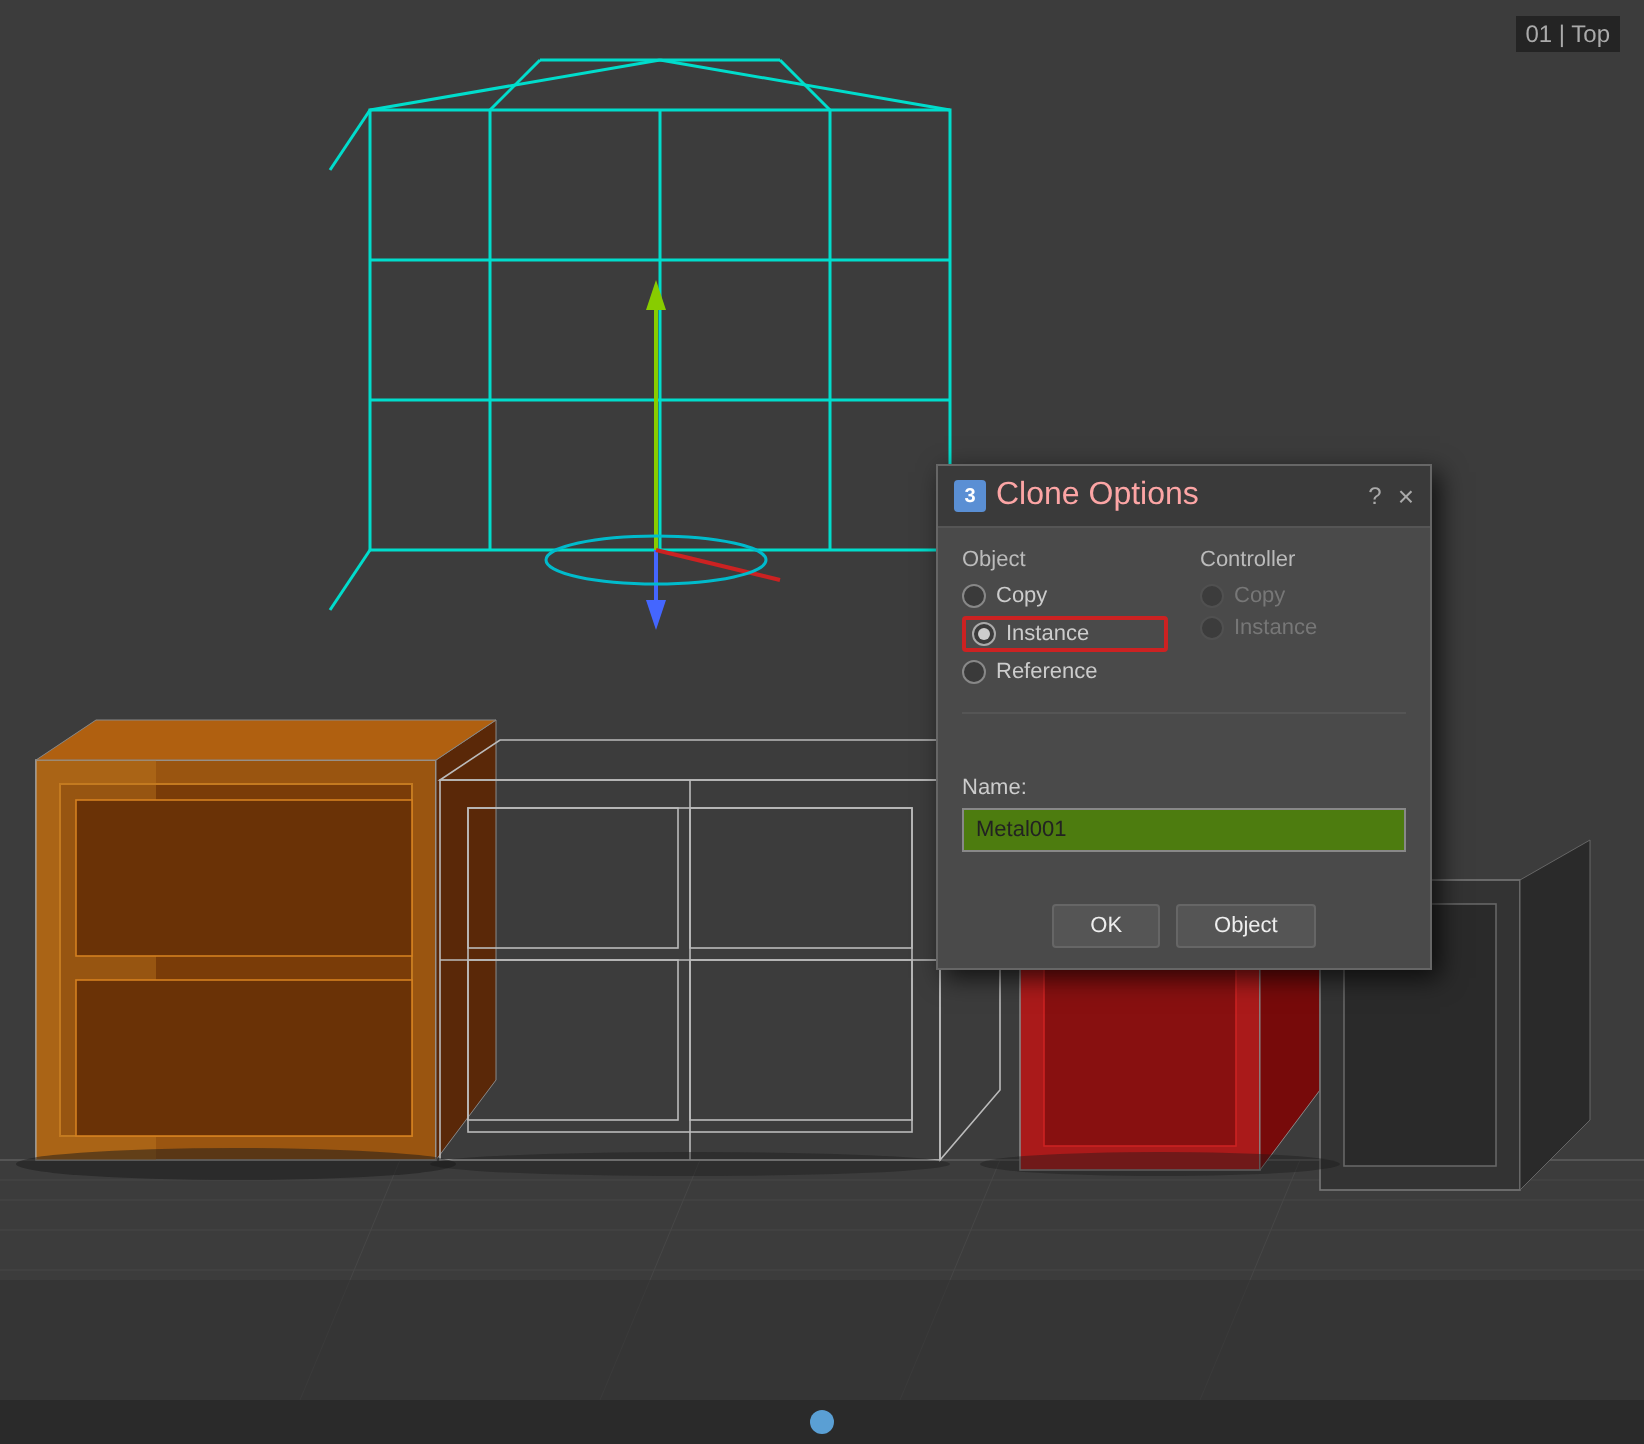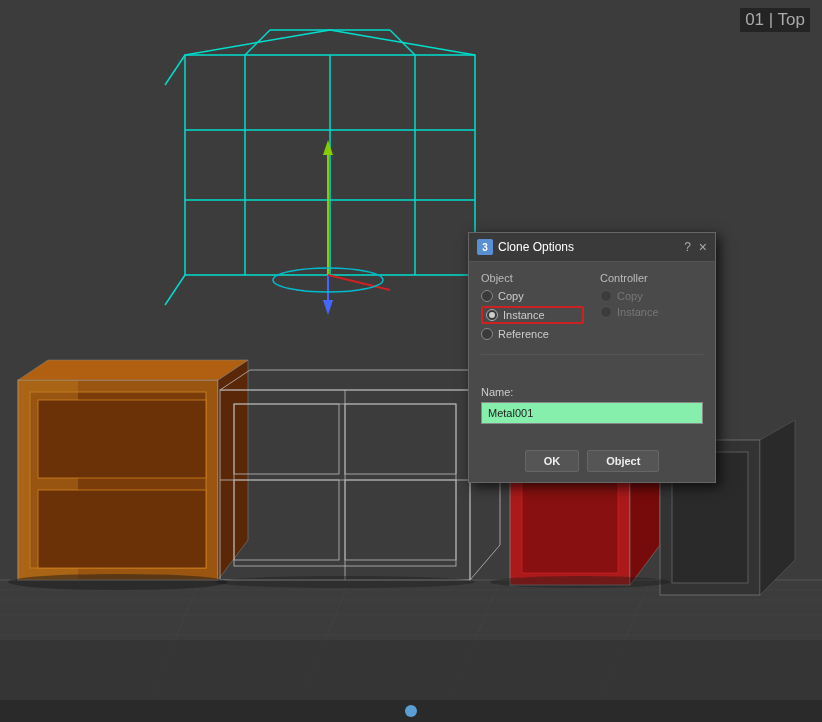--- a/index.html
+++ b/index.html
@@ -40,21 +40,21 @@
       background: #5a9fd4;
       border-radius: 50%;
     }
 
     
     .viewport-label {
       position: absolute;
       top: 8px;
       right: 12px;
       color: #aaa;
-      font-size: 17px;
+      font-size: 12px;
       background: rgba(0,0,0,0.4);
       padding: 2px 5px;
     }
 
     
     .dialog-overlay {
       position: absolute;
       top: 232px;
       left: 468px;
       width: 248px;
@@ -86,22 +86,22 @@
       border-radius: 2px;
       display: flex;
       align-items: center;
       justify-content: center;
       color: white;
       font-size: 10px;
       font-weight: bold;
     }
 
     .dialog-title-text {
-      color: #ffffff;
-      font-size: 12px;
+      color: #fca5a5;
+      font-size: 16px;
     }
 
     .dialog-controls {
       display: flex;
       align-items: center;
       gap: 8px;
     }
 
     .dialog-help {
       color: #aaa;
@@ -252,41 +252,40 @@
 
     .name-label {
       color: #ccc;
       font-size: 11px;
       margin-bottom: 4px;
     }
 
     .name-input {
       width: 100%;
       height: 22px;
-      background: #86efac;
+      background: #4d7c0f;
       border: 1px solid #888;
       color: #222;
       font-size: 11px;
       padding: 2px 6px;
     }
 
     .dialog-buttons {
       display: flex;
       gap: 8px;
       justify-content: center;
       padding: 6px 12px 10px;
     }
 
     .btn {
       padding: 4px 18px;
       font-size: 11px;
       cursor: pointer;
       border: 1px solid #666;
       border-radius: 2px;
-      font-weight: bold;
     }
 
     .btn-ok {
       background: #555;
       color: #eee;
     }
 
     .btn-cancel {
       background: #555;
       color: #eee;

